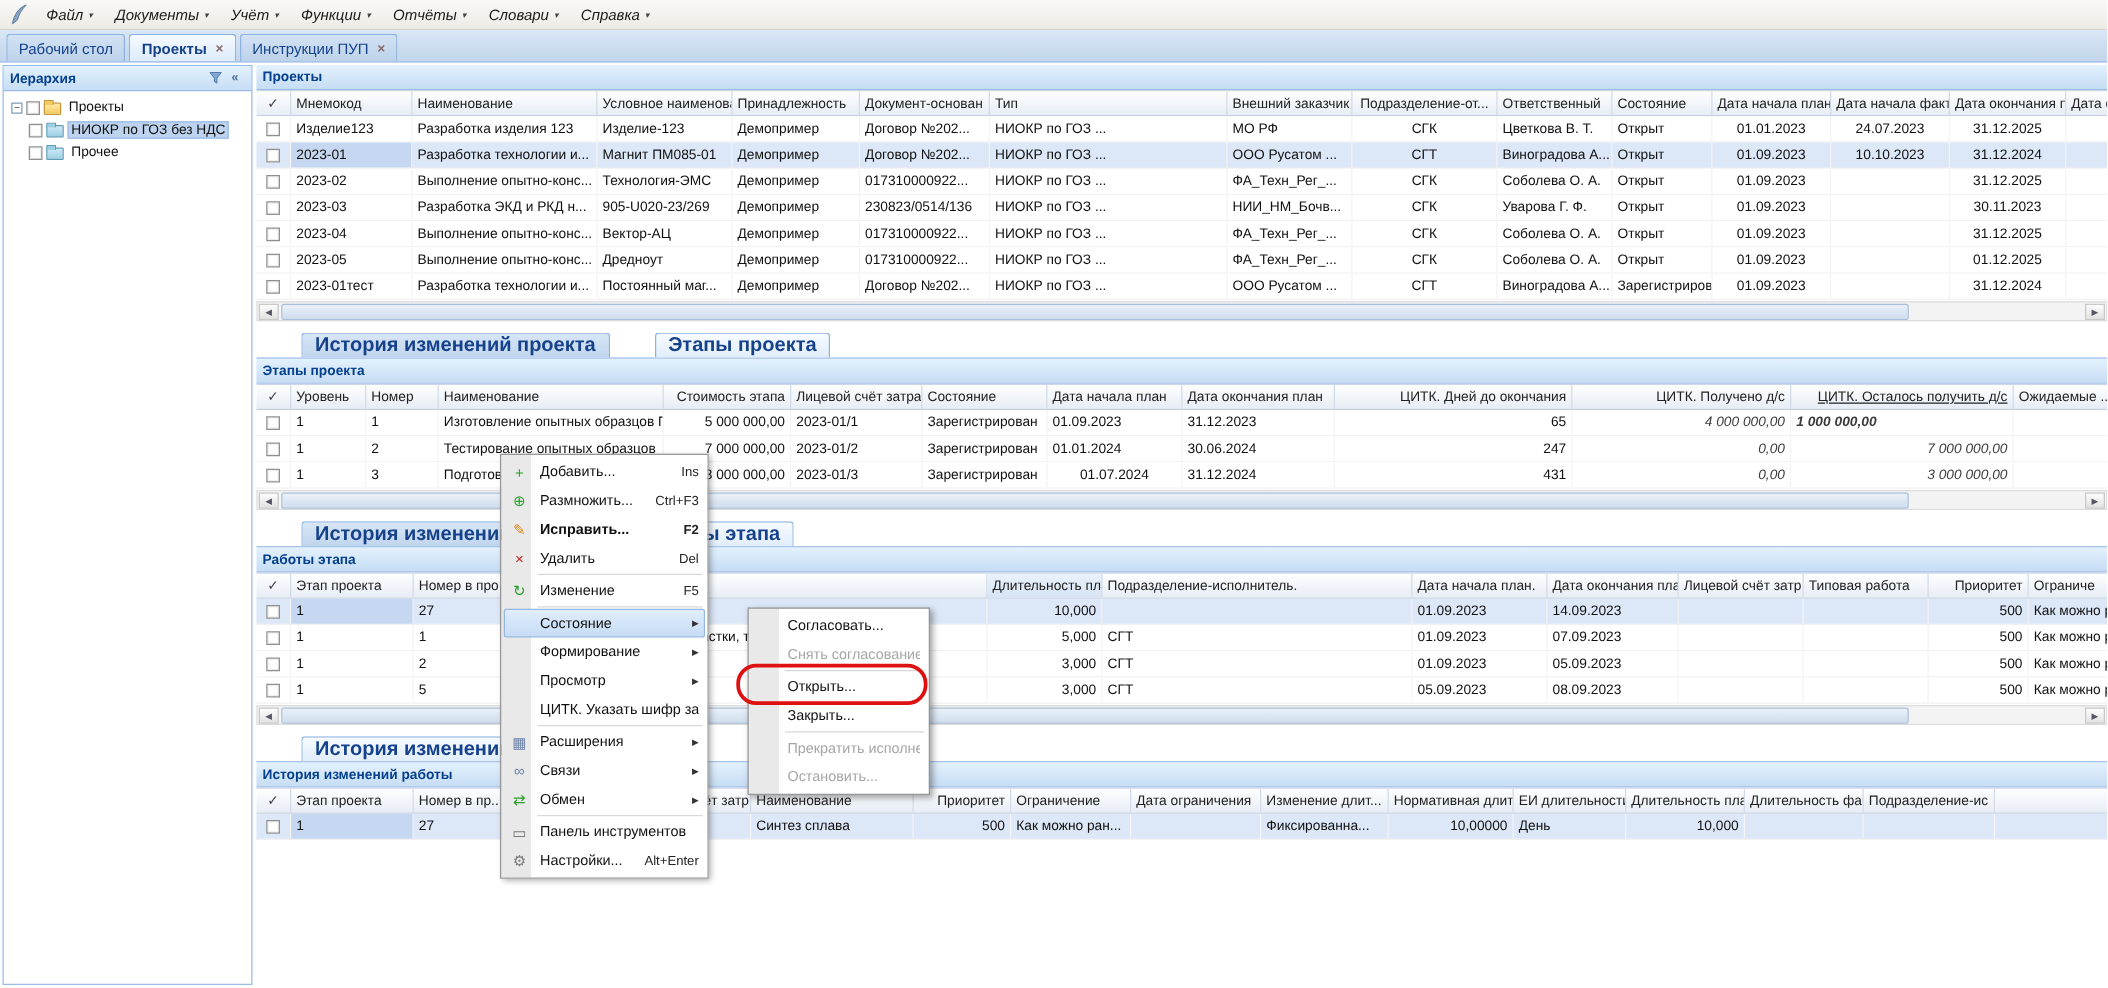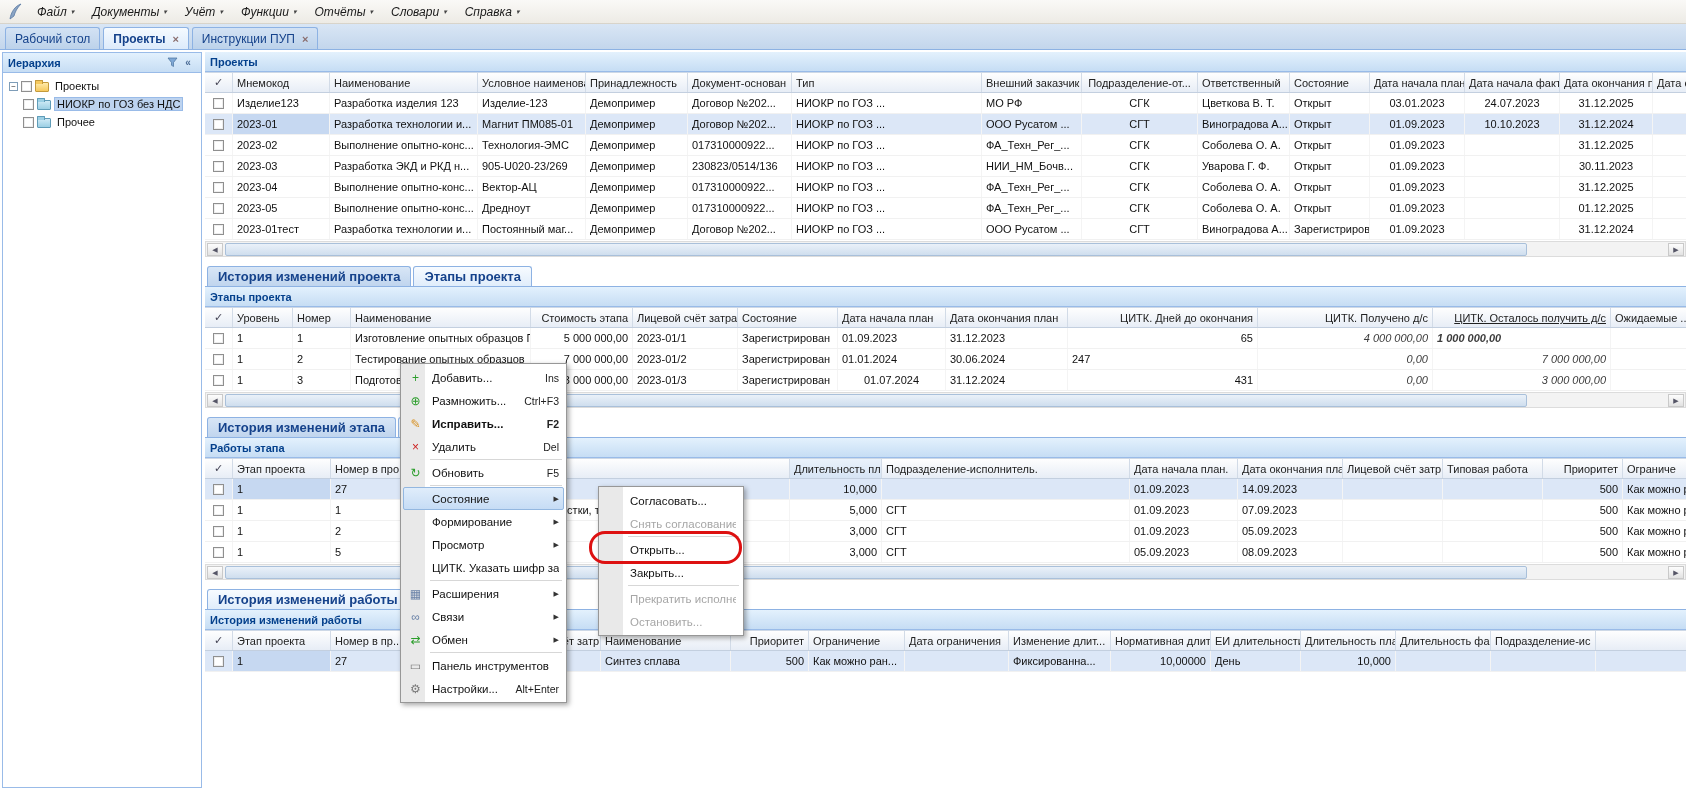--- a/index.html
+++ b/index.html
@@ -71,21 +71,21 @@
     border:1px solid #c9c9c9; font-size:7px; color:#556; display:flex; align-items:center; justify-content:center; }
   .sb-btn.left { left:1px; } .sb-btn.right { right:1px; }
   .sb-thumb { position:absolute; left:19px; top:1px; height:13px; width:88%;
     background:linear-gradient(#eaf1f9,#cfdeee); border:1px solid #a9c0da; border-radius:2px; }
 
   
   .tabstrip { height:24px; display:flex; align-items:flex-end; gap:2px; padding-left:2px;
     border-bottom:1px solid #8db2e3; margin-top:6px; }
   .stab { height:20px; padding:0 10px; display:flex; align-items:center; border:1px solid #8db2e3;
     border-bottom:none; border-radius:3px 3px 0 0; background:linear-gradient(#d8e6f6,#c0d5ee);
-    color:#15428b; font-size:13px; font-weight:bold; white-space:nowrap; }
+    color:#15428b; font-size:16px; font-weight:bold; white-space:nowrap;margin-left:34px; }
   .stab.active { background:linear-gradient(#f7fbff,#e0edfb); }
 
   
   .menu { position:absolute; border:1px solid #979797; padding:2px;
     background:linear-gradient(to right,#e9e9e9 0,#e9e9e9 24px,#ffffff 24px);
     box-shadow:2px 2px 5px rgba(0,0,0,.35); }
   #ctxmenu { left:400px; top:363px; width:167px; z-index:50; }
   #submenu { left:598px; top:486px; width:146px; z-index:55; }
   .mi { height:23px; display:flex; align-items:center; font-size:11.5px; color:#111; padding-right:4px; border:1px solid transparent; }
   .mi .mic { width:23px; flex:none; text-align:center; font-size:12px; }
@@ -217,21 +217,21 @@
           <div class="cell" style="width: 97px;">Изделие123</div>
           <div class="cell" style="width: 148px;">Разработка изделия 123</div>
           <div class="cell" style="width: 108px;">Изделие-123</div>
           <div class="cell" style="width: 102px;">Демопример</div>
           <div class="cell" style="width: 104px;">Договор №202...</div>
           <div class="cell" style="width: 190px;">НИОКР по ГОЗ ...</div>
           <div class="cell" style="width: 100px;">МО РФ</div>
           <div class="cell" style="width: 116px; text-align: center;">СГК</div>
           <div class="cell" style="width: 92px;">Цветкова В. Т.</div>
           <div class="cell" style="width: 80px;">Открыт</div>
-          <div class="cell" style="width: 95px; text-align: center;">03.01.2023</div>
+          <div class="cell" style="width: 95px; text-align: center;">01.01.2023</div>
           <div class="cell" style="width: 95px; text-align: center;">24.07.2023</div>
           <div class="cell" style="width: 93px; text-align: center;">31.12.2025</div>
           <div class="cell" style="width: 90px; text-align: center;"></div>
         </div>
         <div class="grid-row selected">
           <div class="cell checkcol" style="width: 28px;">
             <span class="cb"></span>
           </div>
           <div class="cell" style="width: 97px;">2023-01</div>
           <div class="cell" style="width: 148px;">Разработка технологии и...</div>
@@ -395,21 +395,21 @@
             <span class="cb"></span>
           </div>
           <div class="cell" style="width: 60px;">1</div>
           <div class="cell" style="width: 58px;">2</div>
           <div class="cell" style="width: 180px;">Тестирование опытных образцов</div>
           <div class="cell" style="width: 102px; text-align: right;">7 000 000,00</div>
           <div class="cell" style="width: 105px;">2023-01/2</div>
           <div class="cell" style="width: 100px;">Зарегистрирован</div>
           <div class="cell" style="width: 108px;">01.01.2024</div>
           <div class="cell" style="width: 122px;">30.06.2024</div>
-          <div class="cell" style="width: 190px; ">247</div>
+          <div class="cell" style="width: 190px; text-align: right;">247</div>
           <div class="cell it" style="width: 175px; text-align: right;">0,00</div>
           <div class="cell it" style="width: 178px; text-align: right;">7 000 000,00</div>
           <div class="cell" style="width: 100px;"></div>
         </div>
         <div class="grid-row">
           <div class="cell checkcol" style="width: 28px;">
             <span class="cb"></span>
           </div>
           <div class="cell" style="width: 60px;">1</div>
           <div class="cell" style="width: 58px;">3</div>
@@ -589,21 +589,21 @@
         <span class="msc">F2</span>
       </div>
       <div class="mi">
         <span class="mic" style="color: rgb(204, 34, 34);">×</span>
         <span class="mlb">Удалить</span>
         <span class="msc">Del</span>
       </div>
       <div class="msep"></div>
       <div class="mi">
         <span class="mic" style="color: rgb(44, 158, 44);">↻</span>
-        <span class="mlb">Обновить</span>
+        <span class="mlb">Изменение</span>
         <span class="msc">F5</span>
       </div>
       <div class="msep"></div>
       <div class="mi hl">
         <span class="mic"></span>
         <span class="mlb">Состояние</span>
         <span class="mar">▶</span>
       </div>
       <div class="mi">
         <span class="mic"></span>

